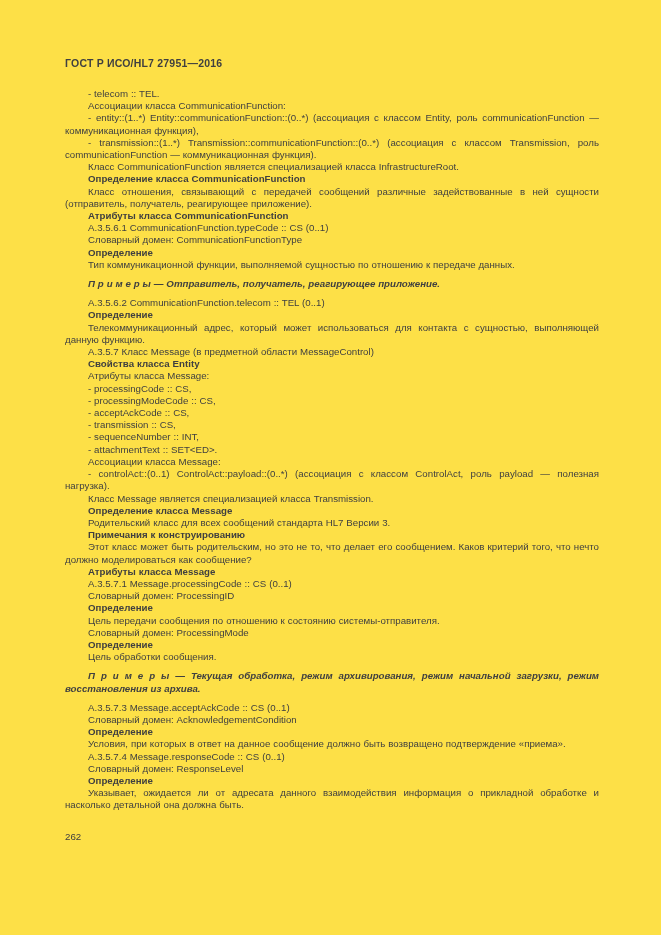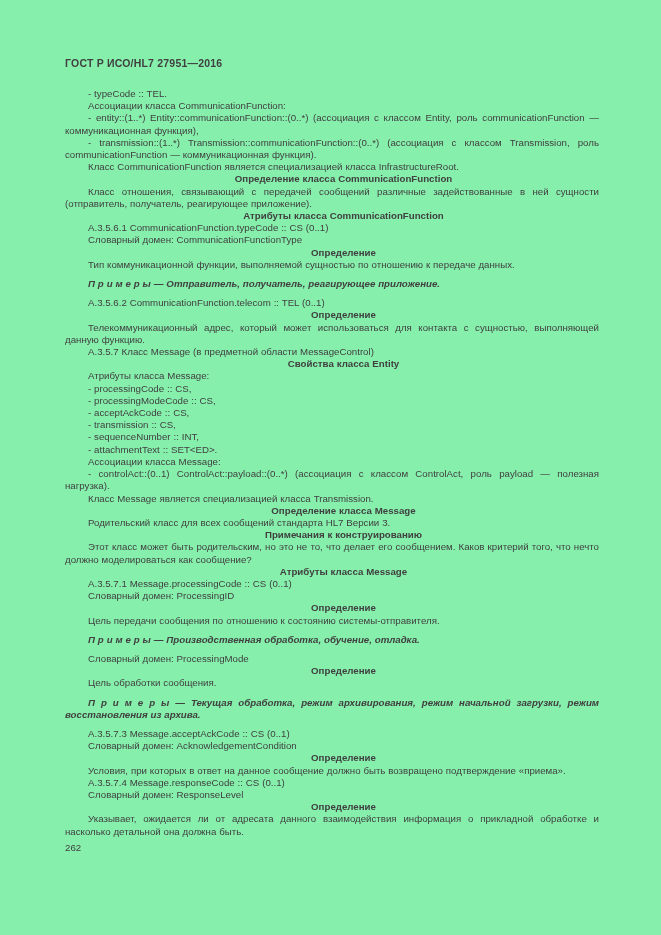--- a/index.html
+++ b/index.html
@@ -4,21 +4,21 @@
 <style>
   html, body {
     margin: 0;
     padding: 0;
     background: #ffffff;
   }
   .page {
     position: relative;
     width: 661px;
     height: 935px;
-    background: #86efac;
+    background: #fde047;
     box-sizing: border-box;
     padding: 57px 62px 0 65px;
     font-family: "Liberation Sans", sans-serif;
     color: #404040;
     overflow: hidden;
   }
   .doc-header {
     font-weight: bold;
     font-size: 10.5px;
     letter-spacing: 0.2px;
@@ -27,41 +27,41 @@
   .doc-body p {
     margin: 0;
     font-size: 9.7px;
     line-height: 12.2px;
     text-align: justify;
     text-indent: 23px;
     word-spacing: 0.2px;
   }
   .doc-body p.para-bold {
     font-weight: bold;
-    text-align: center;
+    text-align: left;
   }
   .doc-body p.para-example {
     font-weight: bold;
     font-style: italic;
     margin: 7px 0;
   }
   .page-number {
     font-size: 9.7px;
     line-height: 12.2px;
-    margin-top: 4px;
+    margin-top: 19px;
   }
 </style>
 </head>
 <body>
 
 <div class="page">
   <div class="doc-header">ГОСТ Р ИСО/HL7 27951—2016</div>
 
   <div class="doc-body">
-      <p class="para-body">- typeCode :: TEL.</p>
+      <p class="para-body">- telecom :: TEL.</p>
       <p class="para-body">Ассоциации класса CommunicationFunction:</p>
       <p class="para-body">- entity::(1..*) Entity::communicationFunction::(0..*) (ассоциация с классом Entity, роль communicationFunction — коммуникационная функция),</p>
       <p class="para-body">- transmission::(1..*) Transmission::communicationFunction::(0..*) (ассоциация с классом Transmission, роль communicationFunction — коммуникационная функция).</p>
       <p class="para-body">Класс CommunicationFunction является специализацией класса InfrastructureRoot.</p>
       <p class="para-bold">Определение класса CommunicationFunction</p>
       <p class="para-body">Класс отношения, связывающий с передачей сообщений различные задействованные в ней сущности (отправитель, получатель, реагирующее приложение).</p>
       <p class="para-bold">Атрибуты класса CommunicationFunction</p>
       <p class="para-body">А.3.5.6.1 CommunicationFunction.typeCode :: CS (0..1)</p>
       <p class="para-body">Словарный домен: CommunicationFunctionType</p>
       <p class="para-bold">Определение</p>
@@ -84,21 +84,20 @@
       <p class="para-body">Класс Message является специализацией класса Transmission.</p>
       <p class="para-bold">Определение класса Message</p>
       <p class="para-body">Родительский класс для всех сообщений стандарта HL7 Версии 3.</p>
       <p class="para-bold">Примечания к конструированию</p>
       <p class="para-body">Этот класс может быть родительским, но это не то, что делает его сообщением. Каков критерий того, что нечто должно моделироваться как сообщение?</p>
       <p class="para-bold">Атрибуты класса Message</p>
       <p class="para-body">А.3.5.7.1 Message.processingCode :: CS (0..1)</p>
       <p class="para-body">Словарный домен: ProcessingID</p>
       <p class="para-bold">Определение</p>
       <p class="para-body">Цель передачи сообщения по отношению к состоянию системы-отправителя.</p>
-      <p class="para-example">П р и м е р ы  — Производственная обработка, обучение, отладка.</p>
       <p class="para-body">Словарный домен: ProcessingMode</p>
       <p class="para-bold">Определение</p>
       <p class="para-body">Цель обработки сообщения.</p>
       <p class="para-example">П р и м е р ы  — Текущая обработка, режим архивирования, режим начальной загрузки, режим восстановления из архива.</p>
       <p class="para-body">А.3.5.7.3 Message.acceptAckCode :: CS (0..1)</p>
       <p class="para-body">Словарный домен: AcknowledgementCondition</p>
       <p class="para-bold">Определение</p>
       <p class="para-body">Условия, при которых в ответ на данное сообщение должно быть возвращено подтверждение «приема».</p>
       <p class="para-body">А.3.5.7.4 Message.responseCode :: CS (0..1)</p>
       <p class="para-body">Словарный домен: ResponseLevel</p>

